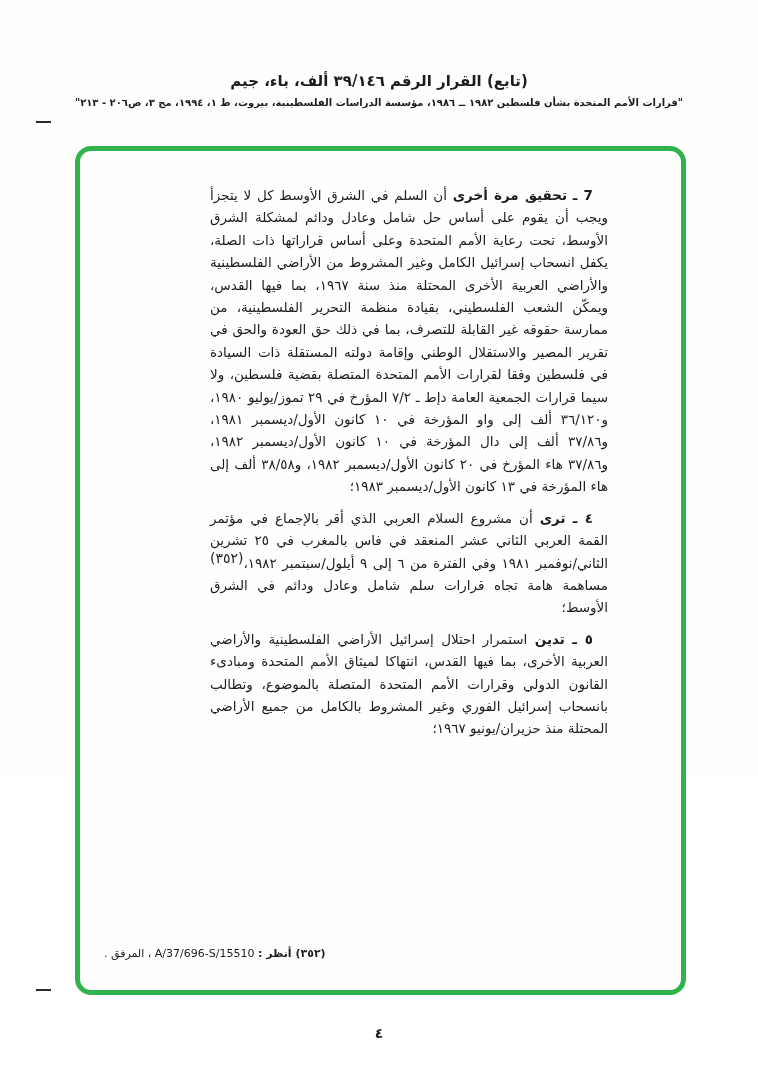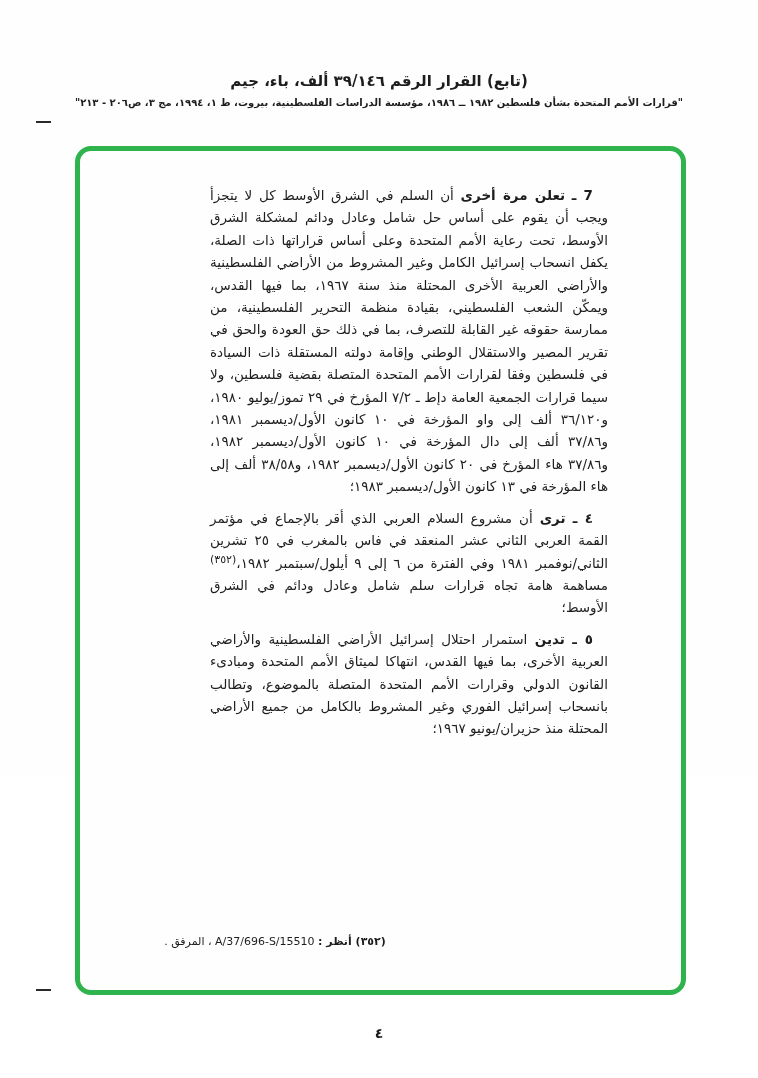--- a/index.html
+++ b/index.html
@@ -56,31 +56,31 @@
     font-size: 13.5px;
     line-height: 22.4px;
   }
   .para {
     margin: 0 0 9px 0;
     text-indent: 15px;
   }
   .para:last-child { margin-bottom: 4px; }
   .b { font-weight: bold; }
   sup.fn-marker {
-    font-size: 11px;
+    font-size: 14px;
     line-height: 0;
     vertical-align: super;
   }
   .footnote {
     position: absolute;
     left: 24px;
-    bottom: 40px;
+    bottom: 28px;
     width: 342px;
     direction: rtl;
-    text-align: center;
+    text-align: left;
     font-size: 11px;
     line-height: 16px;
   }
   .footnote .ref {
     font-family: "DejaVu Sans", sans-serif;
     font-size: 11px;
   }
   .page-number {
     position: absolute;
     top: 1025px;
@@ -113,21 +113,21 @@
     <div class="doc-source">"قرارات الأمم المتحدة بشأن فلسطين ١٩٨٢ ــ ١٩٨٦، مؤسسة الدراسات الفلسطينية، بيروت، ط ١، ١٩٩٤، مج ٣، ص٢٠٦ - ٢١٣"</div>
   </header>
 
   <div class="green-box" style="border-color: rgb(47, 179, 76);">
 
     <div class="content">
 
 
       <p class="para">
         <span class="b">7 ـ</span>
-        <span class="b">تعلن مرة أخرى</span>
+        <span class="b">تحقيق مرة أخرى</span>
         <span>أن السلم في الشرق الأوسط كل لا يتجزأ ويجب أن يقوم على أساس حل شامل وعادل ودائم لمشكلة الشرق الأوسط، تحت رعاية الأمم المتحدة وعلى أساس قراراتها ذات الصلة، يكفل انسحاب إسرائيل الكامل وغير المشروط من الأراضي الفلسطينية والأراضي العربية الأخرى المحتلة منذ سنة ١٩٦٧، بما فيها القدس، ويمكّن الشعب الفلسطيني، بقيادة منظمة التحرير الفلسطينية، من ممارسة حقوقه غير القابلة للتصرف، بما في ذلك حق العودة والحق في تقرير المصير والاستقلال الوطني وإقامة دولته المستقلة ذات السيادة في فلسطين وفقا لقرارات الأمم المتحدة المتصلة بقضية فلسطين، ولا سيما قرارات الجمعية العامة دإط ـ ٧/٢ المؤرخ في ٢٩ تموز/يوليو ١٩٨٠، و٣٦/١٢٠ ألف إلى واو المؤرخة في ١٠ كانون الأول/ديسمبر ١٩٨١، و٣٧/٨٦ ألف إلى دال المؤرخة في ١٠ كانون الأول/ديسمبر ١٩٨٢، و٣٧/٨٦ هاء المؤرخ في ٢٠ كانون الأول/ديسمبر ١٩٨٢، و٣٨/٥٨ ألف إلى هاء المؤرخة في ١٣ كانون الأول/ديسمبر ١٩٨٣؛</span>
       </p>
 
       <p class="para">
         <span class="b">٤ ـ</span>
         <span class="b">ترى</span>
         <span>أن مشروع السلام العربي الذي أقر بالإجماع في مؤتمر القمة العربي الثاني عشر المنعقد في فاس بالمغرب في ٢٥ تشرين الثاني/نوفمبر ١٩٨١ وفي الفترة من ٦ إلى ٩ أيلول/سبتمبر ١٩٨٢،</span><sup class="fn-marker">(٣٥٢)</sup>
         <span>مساهمة هامة تجاه قرارات سلم شامل وعادل ودائم في الشرق الأوسط؛</span>
       </p>
 

